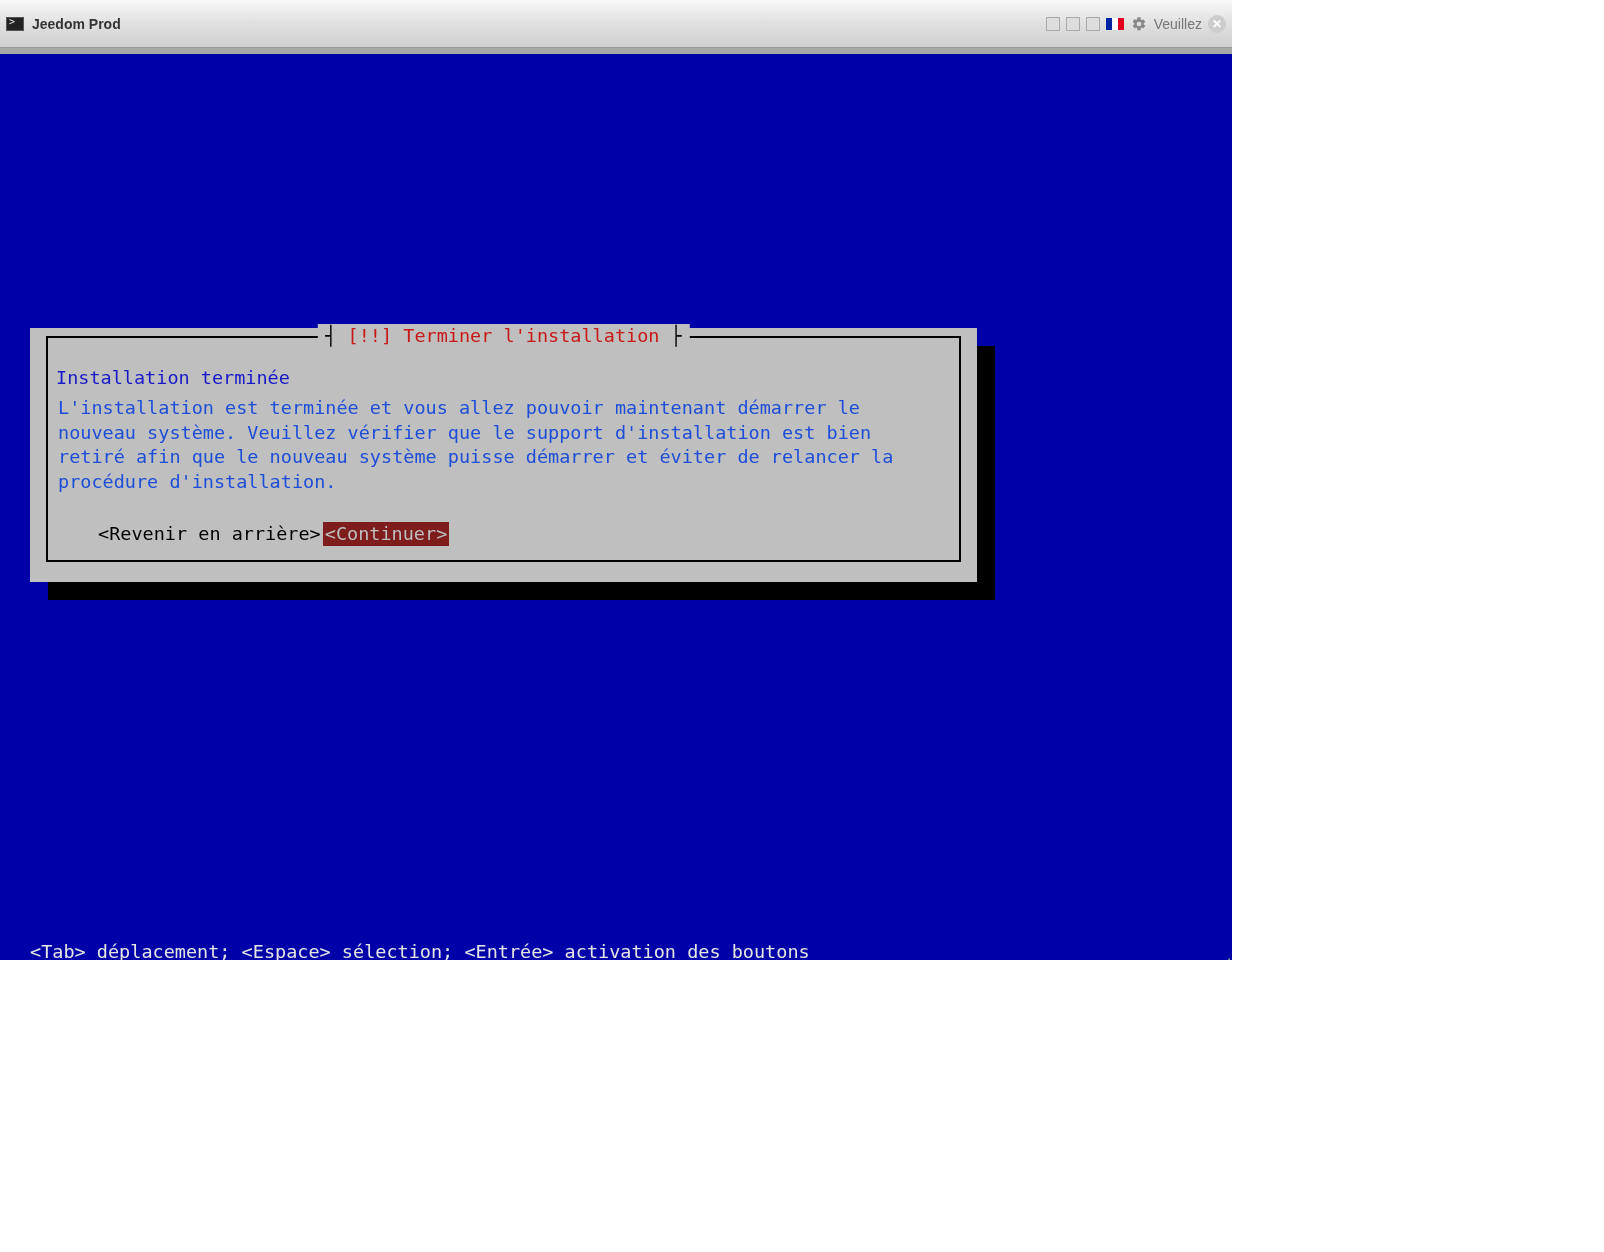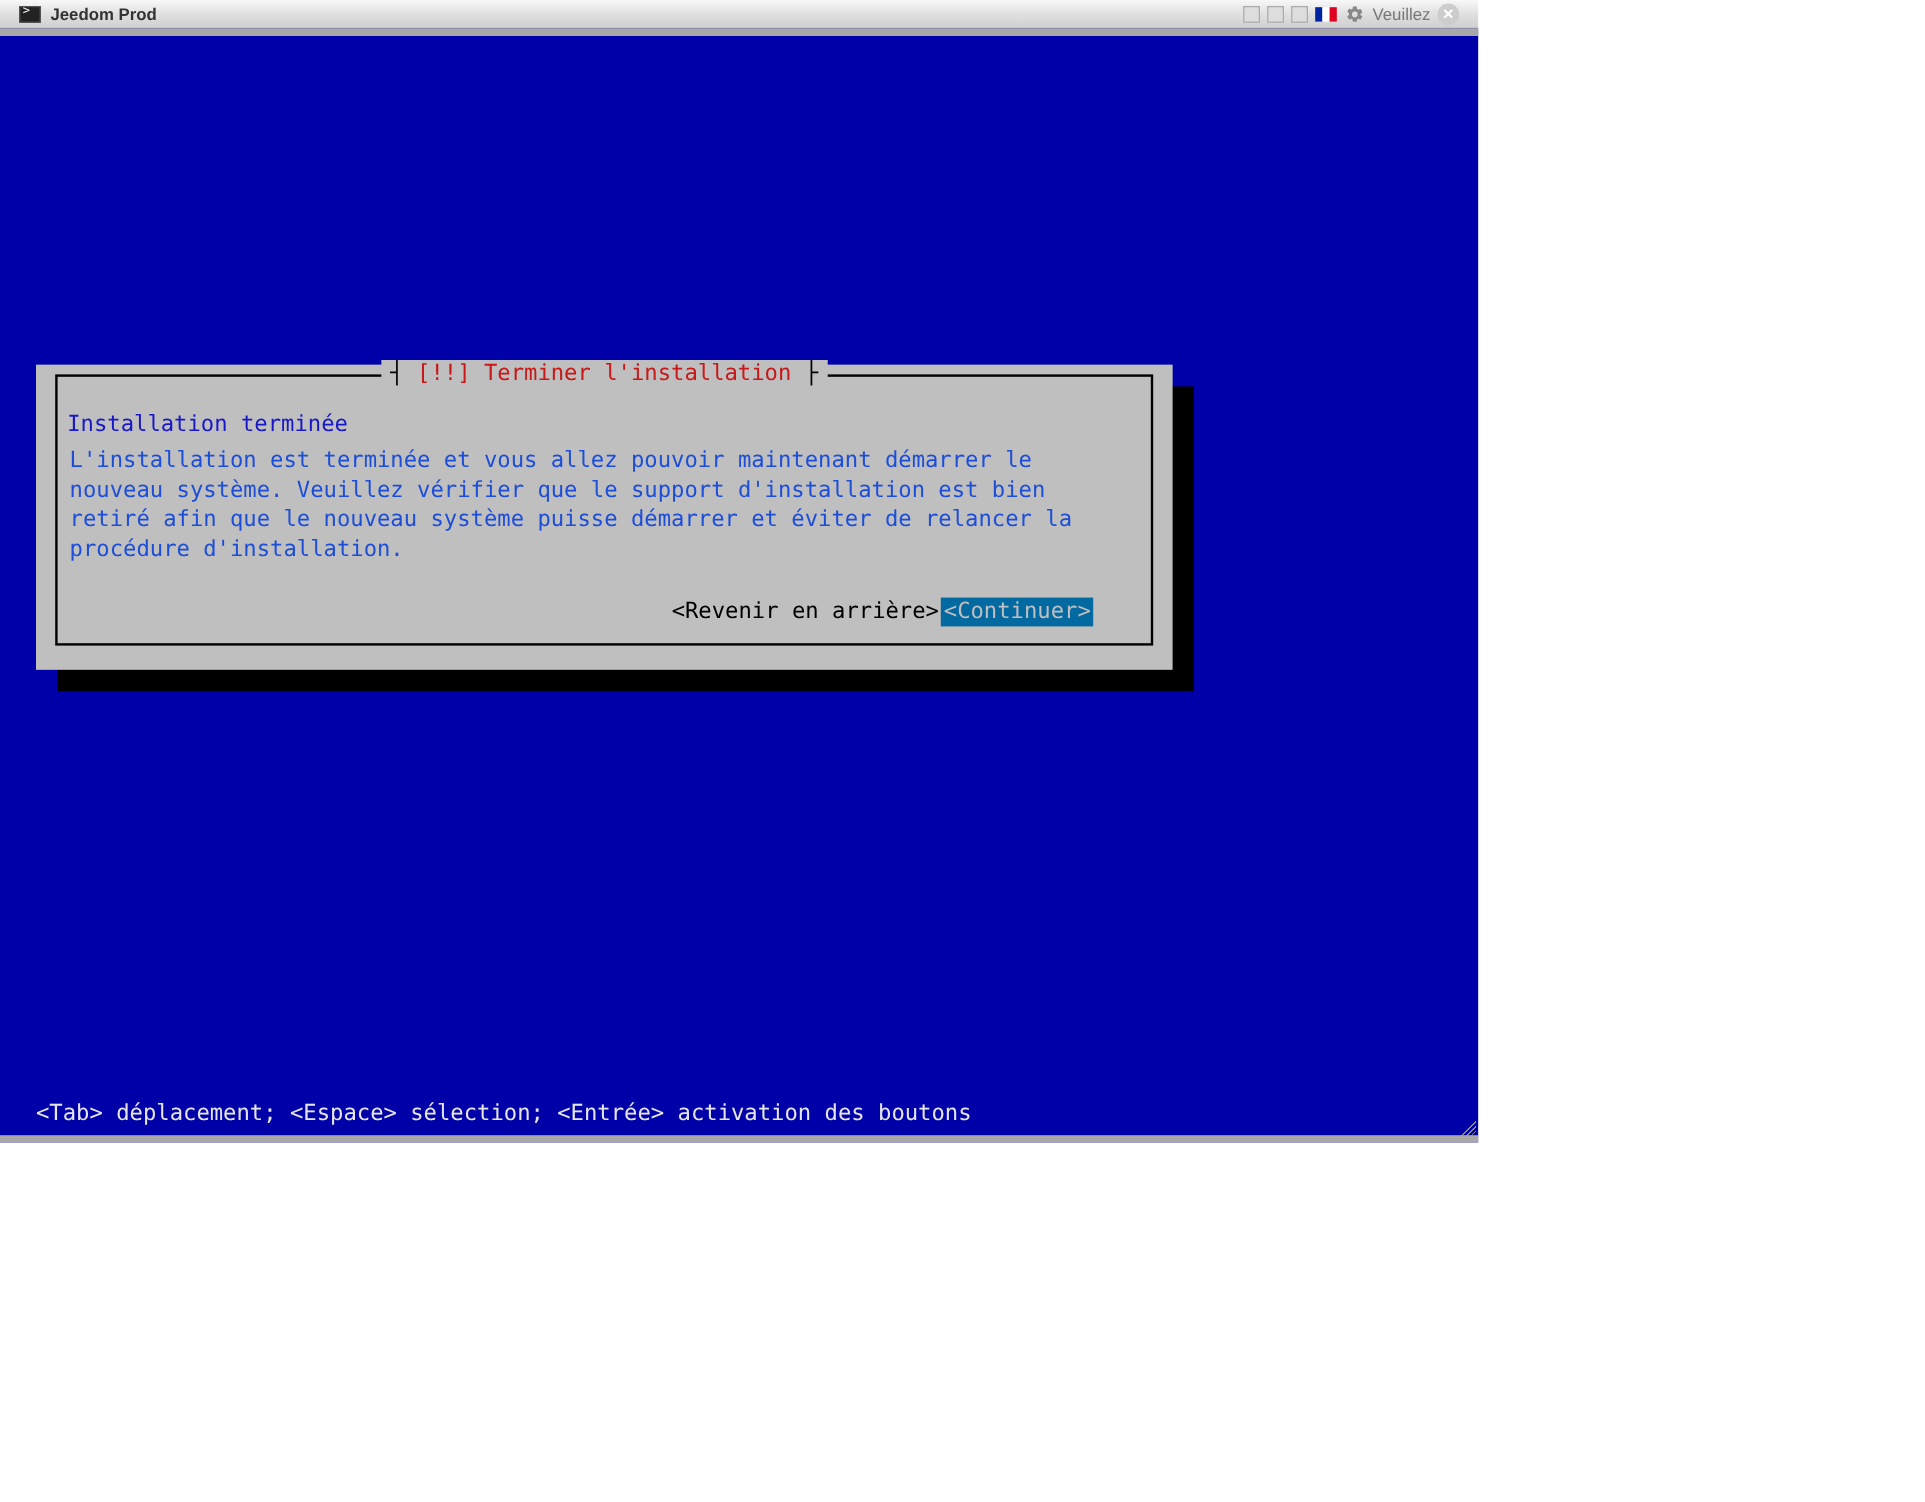--- a/index.html
+++ b/index.html
@@ -9,26 +9,26 @@
     }
     body {
       font-family: Arial, Helvetica, sans-serif;
       background: #fff;
       width: 1232px;
       height: 960px;
       overflow: hidden;
     }
     
     .titlebar {
-      height: 24px;
+      height: 48px;
       background: linear-gradient(to bottom, #f8f8f8 0%, #e0e0e0 50%, #d0d0d0 100%);
       border-bottom: 1px solid #999;
       display: flex;
       align-items: center;
-      padding: 0 16px;
+      padding: 0 6px;
       gap: 8px;
     }
     .titlebar-icon {
       width: 18px;
       height: 14px;
       background: #222;
       border: 1px solid #555;
       position: relative;
     }
     .titlebar-icon::after {
@@ -146,30 +146,30 @@
       color: #1818c8;
       margin: 20px 0 6px 0;
     }
     .body-text {
       color: #1d4ed8;
       white-space: pre-wrap;
       padding: 0 2px;
     }
     .button-row {
       display: flex;
-      justify-content: flex-end;
+      justify-content: flex-start;
       margin-top: 28px;
       padding: 0 40px 0 40px;
     }
     .tui-button {
       color: #000;
       padding: 0 2px;
     }
     .tui-button.selected {
-      background: #0369a1;
+      background: #7f1d1d;
       color: #bfbfbf;
     }
     .footer-hint {
       position: absolute;
       bottom: 12px;
       left: 4px;
       color: #e5e5e5;
       margin-left: 26px;
     }
     .resize-handle {

